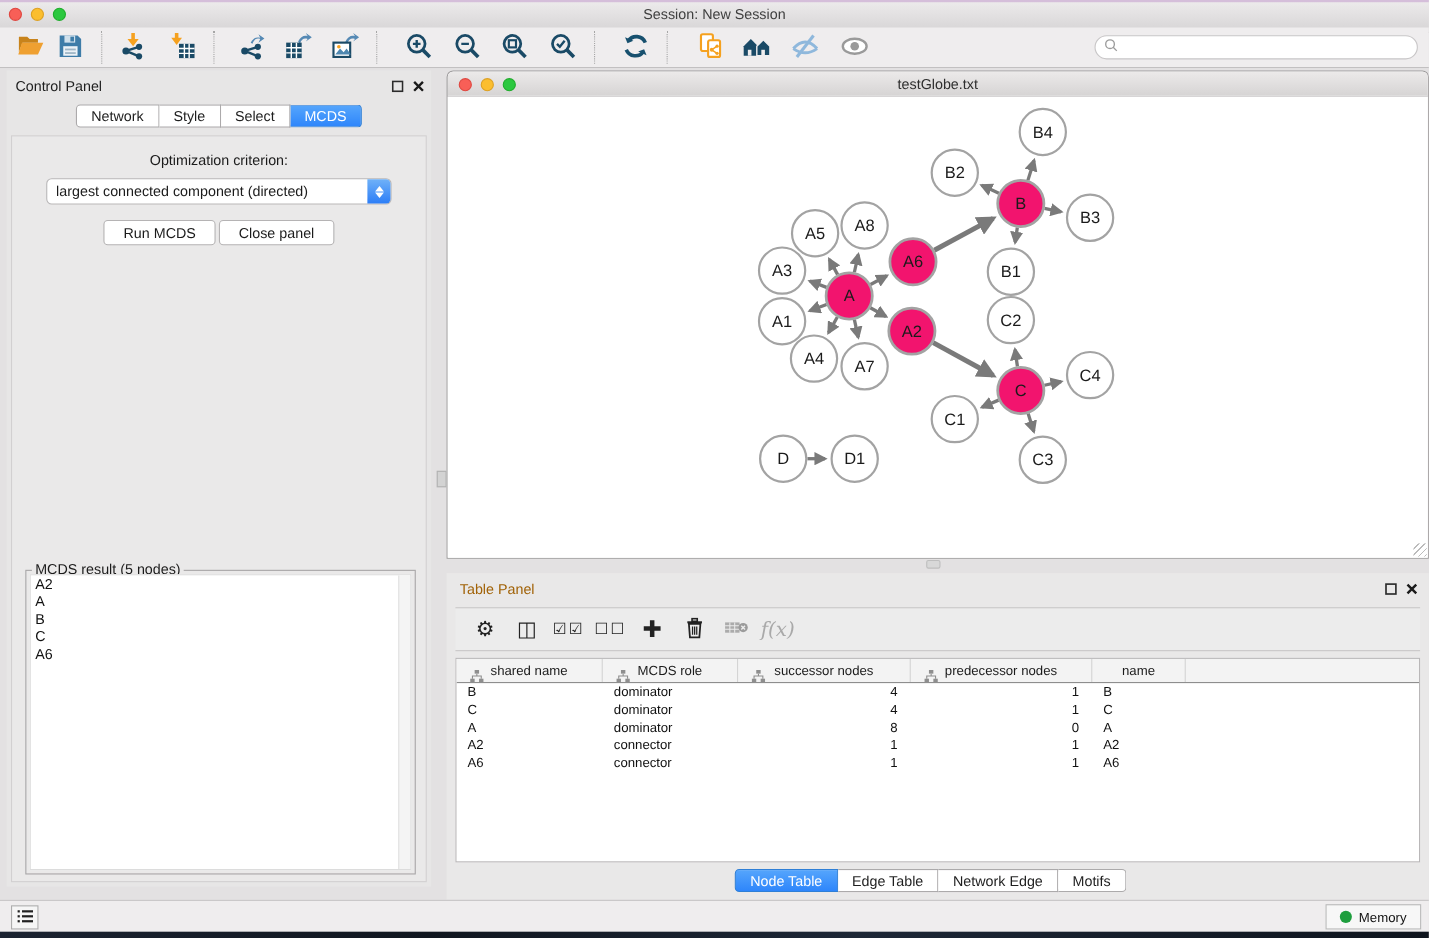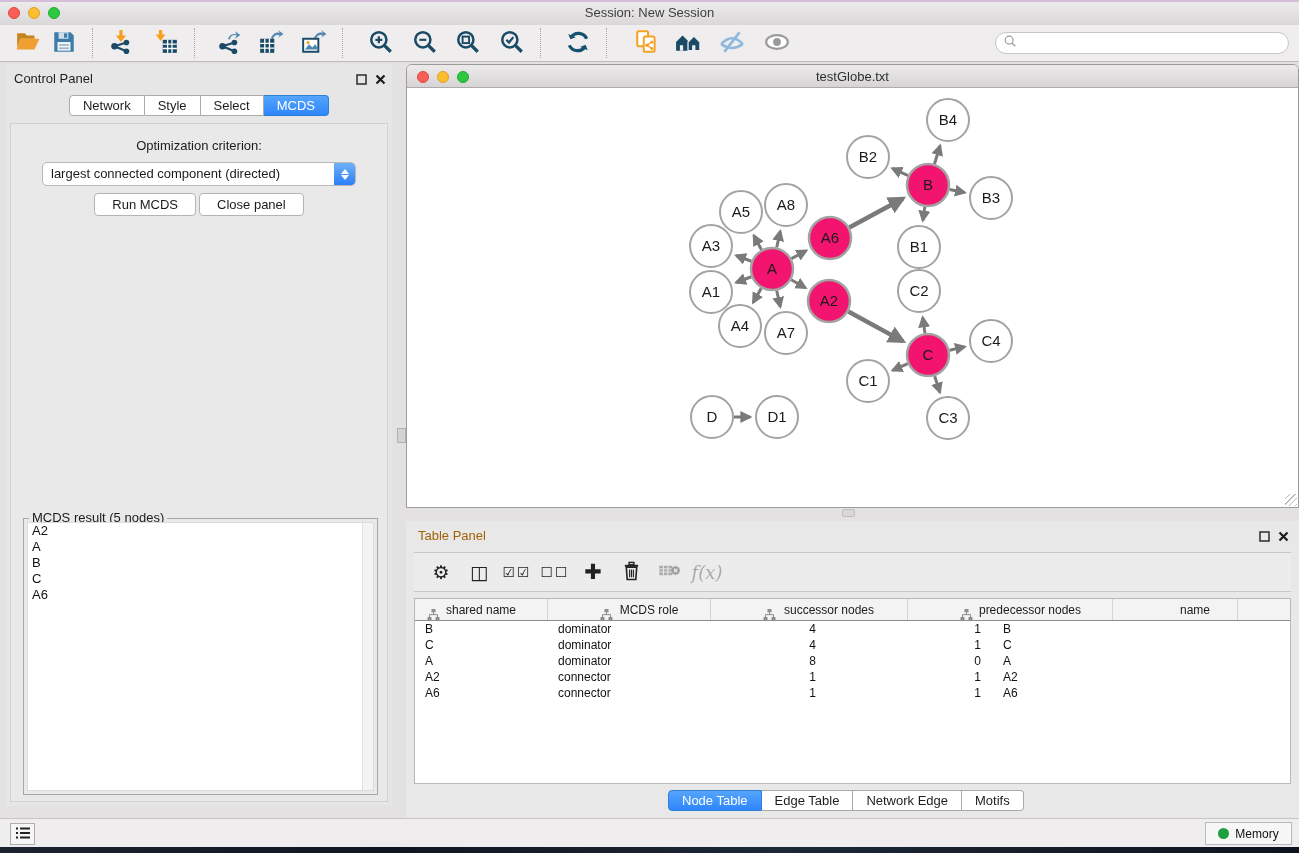--- a/index.html
+++ b/index.html
@@ -48,21 +48,21 @@
   .opt-label { text-align:center; margin-top:14px; font-size:13px; color:#1B1B1B; }
   .dropdown { position:relative; margin:9px auto 0; width:314px; height:24px; background:#fff;
     border:1px solid #B9B7B8; border-radius:5px; font-size:13px; color:#1B1B1B;
     line-height:22px; padding-left:8px; cursor:pointer; }
   .dropdown .stepper { position:absolute; right:0; top:0; width:21px; height:22px;
     background:linear-gradient(#6FB1F8,#2D7EF7); border-radius:0 4px 4px 0;
     display:flex; flex-direction:column; align-items:center; justify-content:center; gap:1px; }
   .stepper i { width:0; height:0; border-left:4px solid transparent; border-right:4px solid transparent; }
   .stepper .up { border-bottom:5px solid #fff; }
   .stepper .dn { border-top:5px solid #fff; }
-  .btn-row { display:flex; justify-content:center; gap:3px; margin-top:7px; }
+  .btn-row { display:flex; justify-content:center; gap:3px; margin-top:14px; }
   .pushbtn { height:23px; padding:0 17px; background:#fff; border:1px solid #B5B3B4; border-radius:4px;
     font-size:13px; color:#1B1B1B; cursor:pointer; font-family:inherit; }
   .groupbox { position:absolute; left:12px; right:9px; top:394px; bottom:6px; border:1px solid #A8A6A7; }
   .groupbox .gb-label { position:absolute; top:-9px; left:5px; background:#EAE9E9; padding:0 3px;
     font-size:13px; color:#1B1B1B; }
   .gb-list { position:absolute; inset:3px; background:#fff; border:1px solid #DCDCDC; overflow:hidden; }
   .gb-track { position:absolute; right:0; top:0; bottom:0; width:11px; background:#F4F4F4; border-left:1px solid #E0E0E0; }
   .list-item { font-size:13px; line-height:16px; padding-left:4px; color:#111; }
 
   
@@ -83,21 +83,21 @@
   .tpanel { position:absolute; left:406px; top:459px; width:893px; height:297px; background:#E9E8E8; }
   .tp-toolbar { position:absolute; left:8px; right:8px; top:31px; height:40px; background:#ECECEC;
     border-top:1px solid #C9C7C8; border-bottom:1px solid #C9C7C8; display:flex; align-items:center; gap:0; }
   .ttb { min-width:38px; height:34px; border:none; background:transparent; display:flex;
     align-items:center; justify-content:center; cursor:pointer; font-family:"DejaVu Sans",sans-serif; }
   .glyph { font-size:19px; color:#222; }
   .glyph.small { font-size:14px; letter-spacing:2px; }
   .glyph.plus { font-size:21px; font-weight:bold; }
   .fx { font-family:"DejaVu Serif",serif; font-style:italic; font-size:18px; color:#A9A9A9; }
   .tablebox { position:absolute; left:8px; right:8px; top:77px; height:186px; background:#fff; border:1px solid #B9B7B8; overflow:hidden; }
-  .thead { display:flex; height:22px; background:#F3F3F3; border-bottom:1px solid #8E8E8E;gap:40px; }
+  .thead { display:flex; height:22px; background:#F3F3F3; border-bottom:1px solid #8E8E8E; }
   .th { position:relative; display:flex; align-items:center; justify-content:center;
     border-right:1px solid #D4D4D4; font-size:12px; color:#1B1B1B; }
   .th svg { position:absolute; left:6px; top:5px; }
   .trow { display:flex; height:16px; }
   .td { font-size:12px; color:#111; line-height:16px; padding:0 12px 0 10px; white-space:nowrap; }
   .td.right { text-align:right; }
   .tp-tabs { position:absolute; left:262px; top:269px; display:flex; }
   .tp-head { position:relative; height:26px; }
   .tp-head .ptitle { position:absolute; left:12px; top:7px; font-size:13px; color:#a16207; }
   .tp-head .pbtns { position:absolute; right:10px; top:7px; display:flex; gap:8px; align-items:center; }

